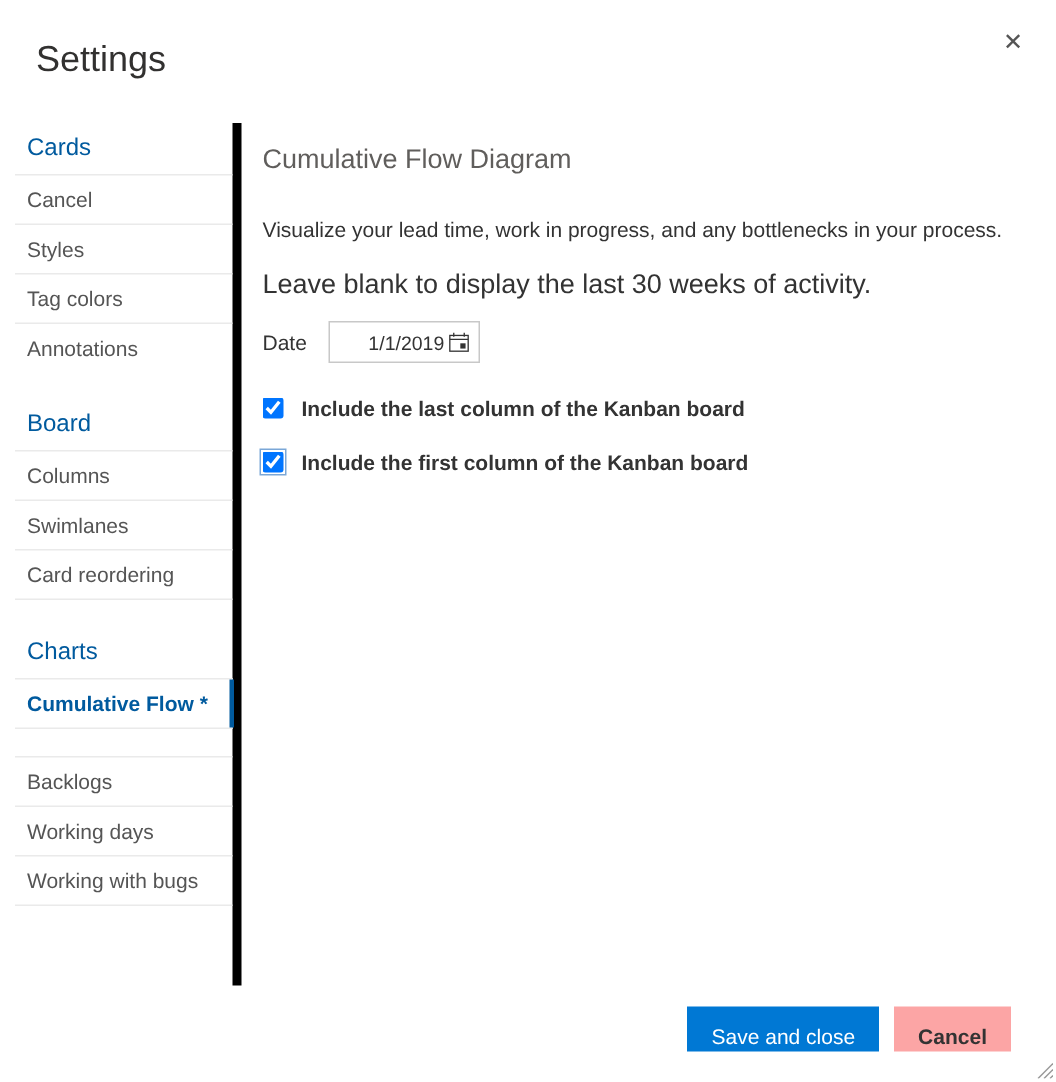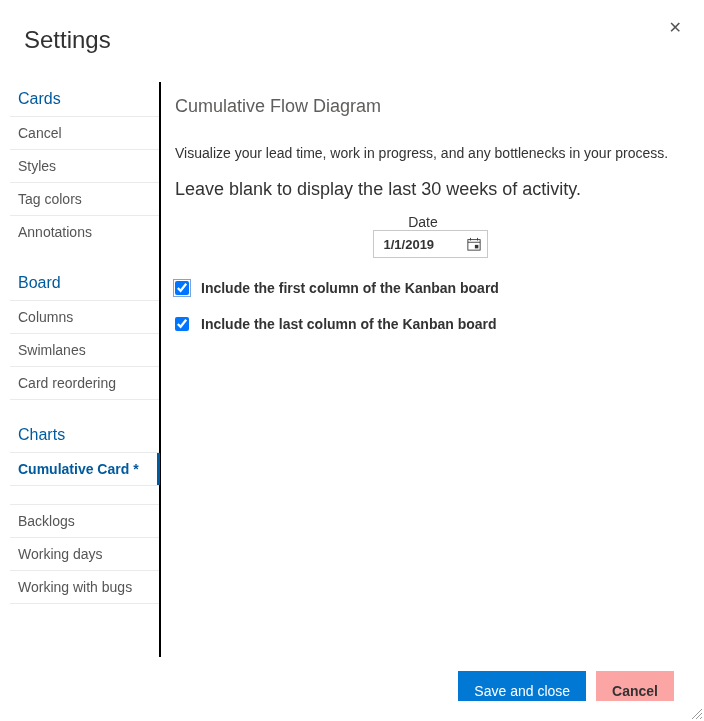--- a/index.html
+++ b/index.html
@@ -32,21 +32,21 @@
       left: 24px;
       font-size: 24px;
       font-weight: 300;
       color: #323130;
     }
     .sidebar {
       position: absolute;
       top: 82px;
       left: 10px;
       width: 151px;
-      border-right: 2px solid #000000;
+      border-right: 6px solid #000000;
       height: 575px;
     }
     .section-header {
       padding: 8px 8px 8px 8px;
       color: #005a9e;
       font-size: 16px;
       font-weight: 400;
     }
     .nav-item {
       padding: 8px 8px 8px 8px;
@@ -101,36 +101,34 @@
     }
     .field-hint {
       color: #333;
       font-size: 18px;
       margin-bottom: 14px;
     }
     .date-row {
       display: flex;
       align-items: center;
       margin-bottom: 22px;
-      flex-direction: column;
     }
     .date-label {
       font-size: 14px;
       color: #333;
       margin-right: 14px;
     }
     .date-box {
       border: 1px solid #c8c8c8;
       height: 28px;
       display: flex;
       align-items: center;
-      padding: 0 6px 0 10px;
-      width: 115px;
+      padding: 0 6px 0 26px;
+      width: 101px;
       justify-content: space-between;
-      font-weight: bold;
     }
     .date-value {
       font-size: 13px;
       color: #333;
     }
     .cal-icon {
       width: 14px;
       height: 14px;
     }
     .check-row {
@@ -201,21 +199,21 @@
   <div class="nav-item">Annotations</div>
 
   <div class="section-gap"></div>
   <div class="section-header">Board</div>
   <div class="nav-item">Columns</div>
   <div class="nav-item">Swimlanes</div>
   <div class="nav-item last-in-section">Card reordering</div>
 
   <div class="section-gap"></div>
   <div class="section-header">Charts</div>
-  <div class="nav-item active last-in-section">Cumulative Card *</div>
+  <div class="nav-item active last-in-section">Cumulative Flow *</div>
 
   <div class="section-gap"></div>
   <div class="nav-item">Backlogs</div>
   <div class="nav-item">Working days</div>
   <div class="nav-item last-in-section">Working with bugs</div>
 </div>
 
 <div class="content">
   <div class="panel-title">Cumulative Flow Diagram</div>
   <div class="panel-desc">Visualize your lead time, work in progress, and any bottlenecks in your process.</div>
@@ -229,28 +227,28 @@
       <svg class="cal-icon" viewBox="0 0 16 16">
         <rect x="1" y="3" width="14" height="12" fill="none" stroke="#333" stroke-width="1"></rect>
         <line x1="1" y1="6" x2="15" y2="6" stroke="#333" stroke-width="1"></line>
         <line x1="4" y1="1" x2="4" y2="4" stroke="#333" stroke-width="1"></line>
         <line x1="12" y1="1" x2="12" y2="4" stroke="#333" stroke-width="1"></line>
         <rect x="9" y="9" width="4" height="4" fill="#333"></rect>
       </svg>
     </div>
   </div>
 
+  <div class="check-row">
+    <input type="checkbox" checked="" style="">
+    <span class="check-label">Include the last column of the Kanban board</span>
+  </div>
+
   <div class="check-row outlined">
     <input type="checkbox" checked="" style="">
     <span class="check-label">Include the first column of the Kanban board</span>
-  </div>
-
-  <div class="check-row">
-    <input type="checkbox" checked="" style="">
-    <span class="check-label">Include the last column of the Kanban board</span>
   </div>
 </div>
 
 <div class="footer">
   <button class="btn btn-primary">Save and close</button>
   <button class="btn btn-secondary">Cancel</button>
 </div>
 
 <svg class="resize-grip" viewBox="0 0 12 12">
   <line x1="2" y1="12" x2="12" y2="2" stroke="#999" stroke-width="1"></line>

